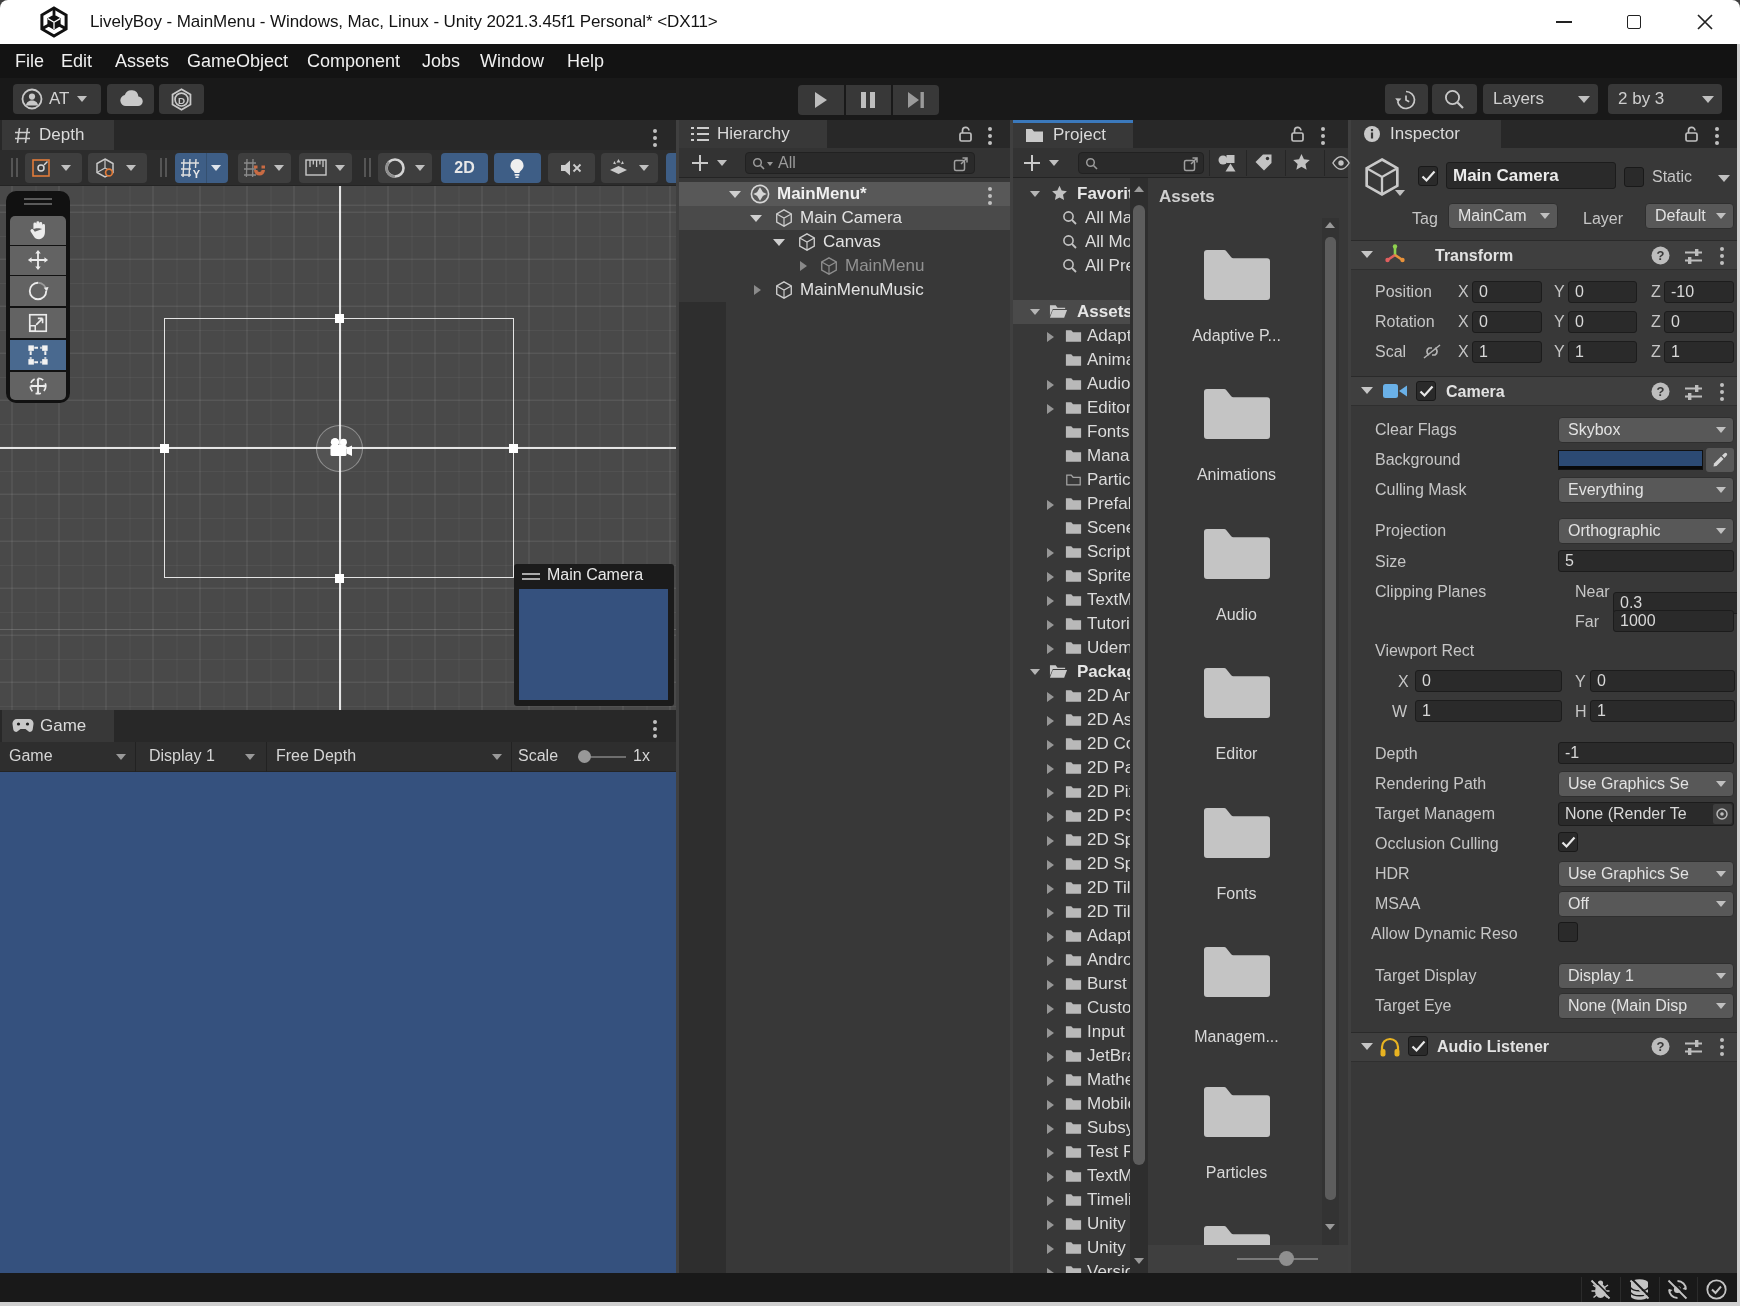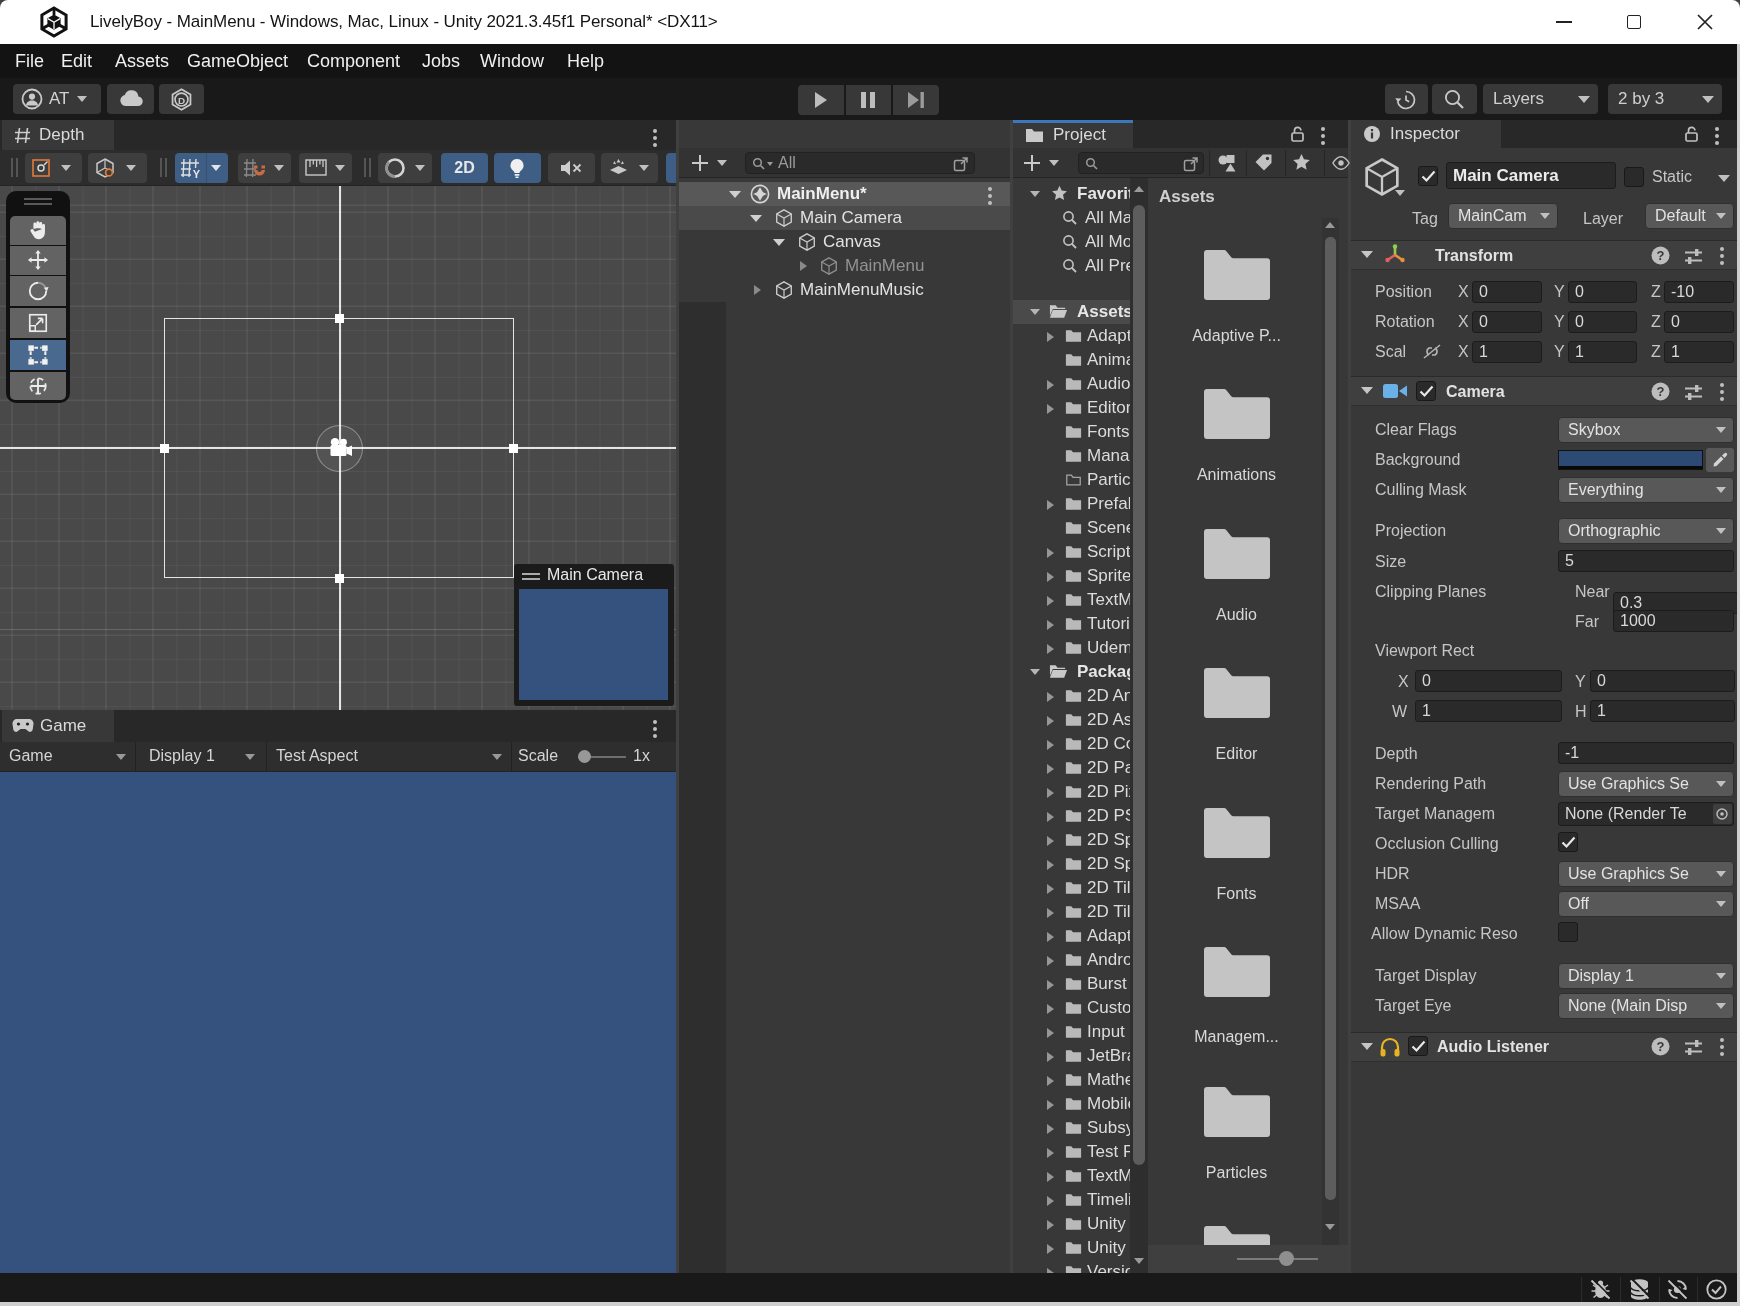--- a/index.html
+++ b/index.html
@@ -312,32 +312,49 @@
           <i></i>
         </div>
   </div>
   <div class="toolrow" style="left:0;top:32px;width:676px;height:30px;background:#2e2e2e;">
     <span class="abs" style="left:9px;top:5px;font-size:16px;color:#d5d5d5;">Game</span>
     <div class="tds abs" style="left:116px;top:12px;"></div>
     <div class="sep" style="left:135px;top:0;width:1px;height:30px;"></div>
     <span class="abs" style="left:149px;top:5px;font-size:16px;color:#d5d5d5;">Display 1</span>
     <div class="tds abs" style="left:245px;top:12px;"></div>
     <div class="sep" style="left:266px;top:0;width:1px;height:30px;"></div>
-    <span class="abs" style="left:276px;top:5px;font-size:16px;color:#d5d5d5;">Test Aspect</span>
+    <span class="abs" style="left:276px;top:5px;font-size:16px;color:#d5d5d5;">Free Depth</span>
     <div class="tds abs" style="left:492px;top:12px;"></div>
     <div class="sep" style="left:511px;top:0;width:1px;height:30px;"></div>
     <span class="abs" style="left:518px;top:5px;font-size:16px;color:#d5d5d5;">Scale</span>
     <div class="abs" style="left:578px;top:14px;width:48px;height:2px;background:#6e6e6e;"></div>
     <div class="abs" style="left:578px;top:8px;width:13px;height:13px;border-radius:50%;background:#989898;"></div>
     <span class="abs" style="left:633px;top:5px;font-size:16px;color:#d5d5d5;">1x</span>
   </div>
   <div class="abs" style="left:0;top:62px;width:676px;height:501px;background:#35517e;"></div>
 </div>
 
 <div id="hier" class="abs" style="left:679px;top:120px;width:331px;height:1153px;background:#383838;">
+  <div class="tabbar" style="left:0;top:0;width:331px;height:28px;">
+    <div class="tab" style="left:0;top:0;width:148px;height:28px;">
+      <svg class="abs" style="left:12px;top:6px;" width="18" height="16" viewBox="0 0 18 16">
+            <path d="M0 2 h3 M0 8 h3 M0 14 h3 M6 2 h12 M6 8 h12 M6 14 h12" stroke="#cdcdcd" stroke-width="1.8"></path>
+          </svg>
+      <span class="abs" style="left:38px;top:4px;">Hierarchy</span>
+    </div>
+    <svg class="abs" style="left:278px;top:5px;" width="18" height="18" viewBox="0 0 18 18">
+          <rect x="3" y="8" width="11" height="8" rx="1.5" fill="none" stroke="#c0c0c0" stroke-width="1.7"></rect>
+          <path d="M5.5 8 V5.5 a3.2 3.2 0 0 1 6.4 0" fill="none" stroke="#c0c0c0" stroke-width="1.7"></path>
+        </svg>
+    <div class="kebab" style="left:309px;top:7px;">
+          <i></i>
+          <i></i>
+          <i></i>
+        </div>
+  </div>
   <div class="toolrow" style="left:0;top:28px;width:331px;height:30px;background:#333;">
     <svg class="abs" style="left:12px;top:6px;" width="18" height="18">
           <path d="M9 1 V17 M1 9 H17" stroke="#c9c9c9" stroke-width="2"></path>
         </svg>
     <div class="td abs" style="left:38px;top:12px;border-left-width:5px;border-right-width:5px;border-top-width:6px;"></div>
     <div class="abs" style="left:66px;top:4px;width:230px;height:22px;background:#2a2a2a;border:1px solid #212121;border-radius:4px;">
       <svg class="abs" style="left:6px;top:4px;" width="14" height="14" viewBox="0 0 14 14">
             <circle cx="5.5" cy="5.5" r="3.8" fill="none" stroke="#9a9a9a" stroke-width="1.5"></circle>
             <path d="M8.5 8.5 L12 12" stroke="#9a9a9a" stroke-width="1.6"></path>
           </svg>

